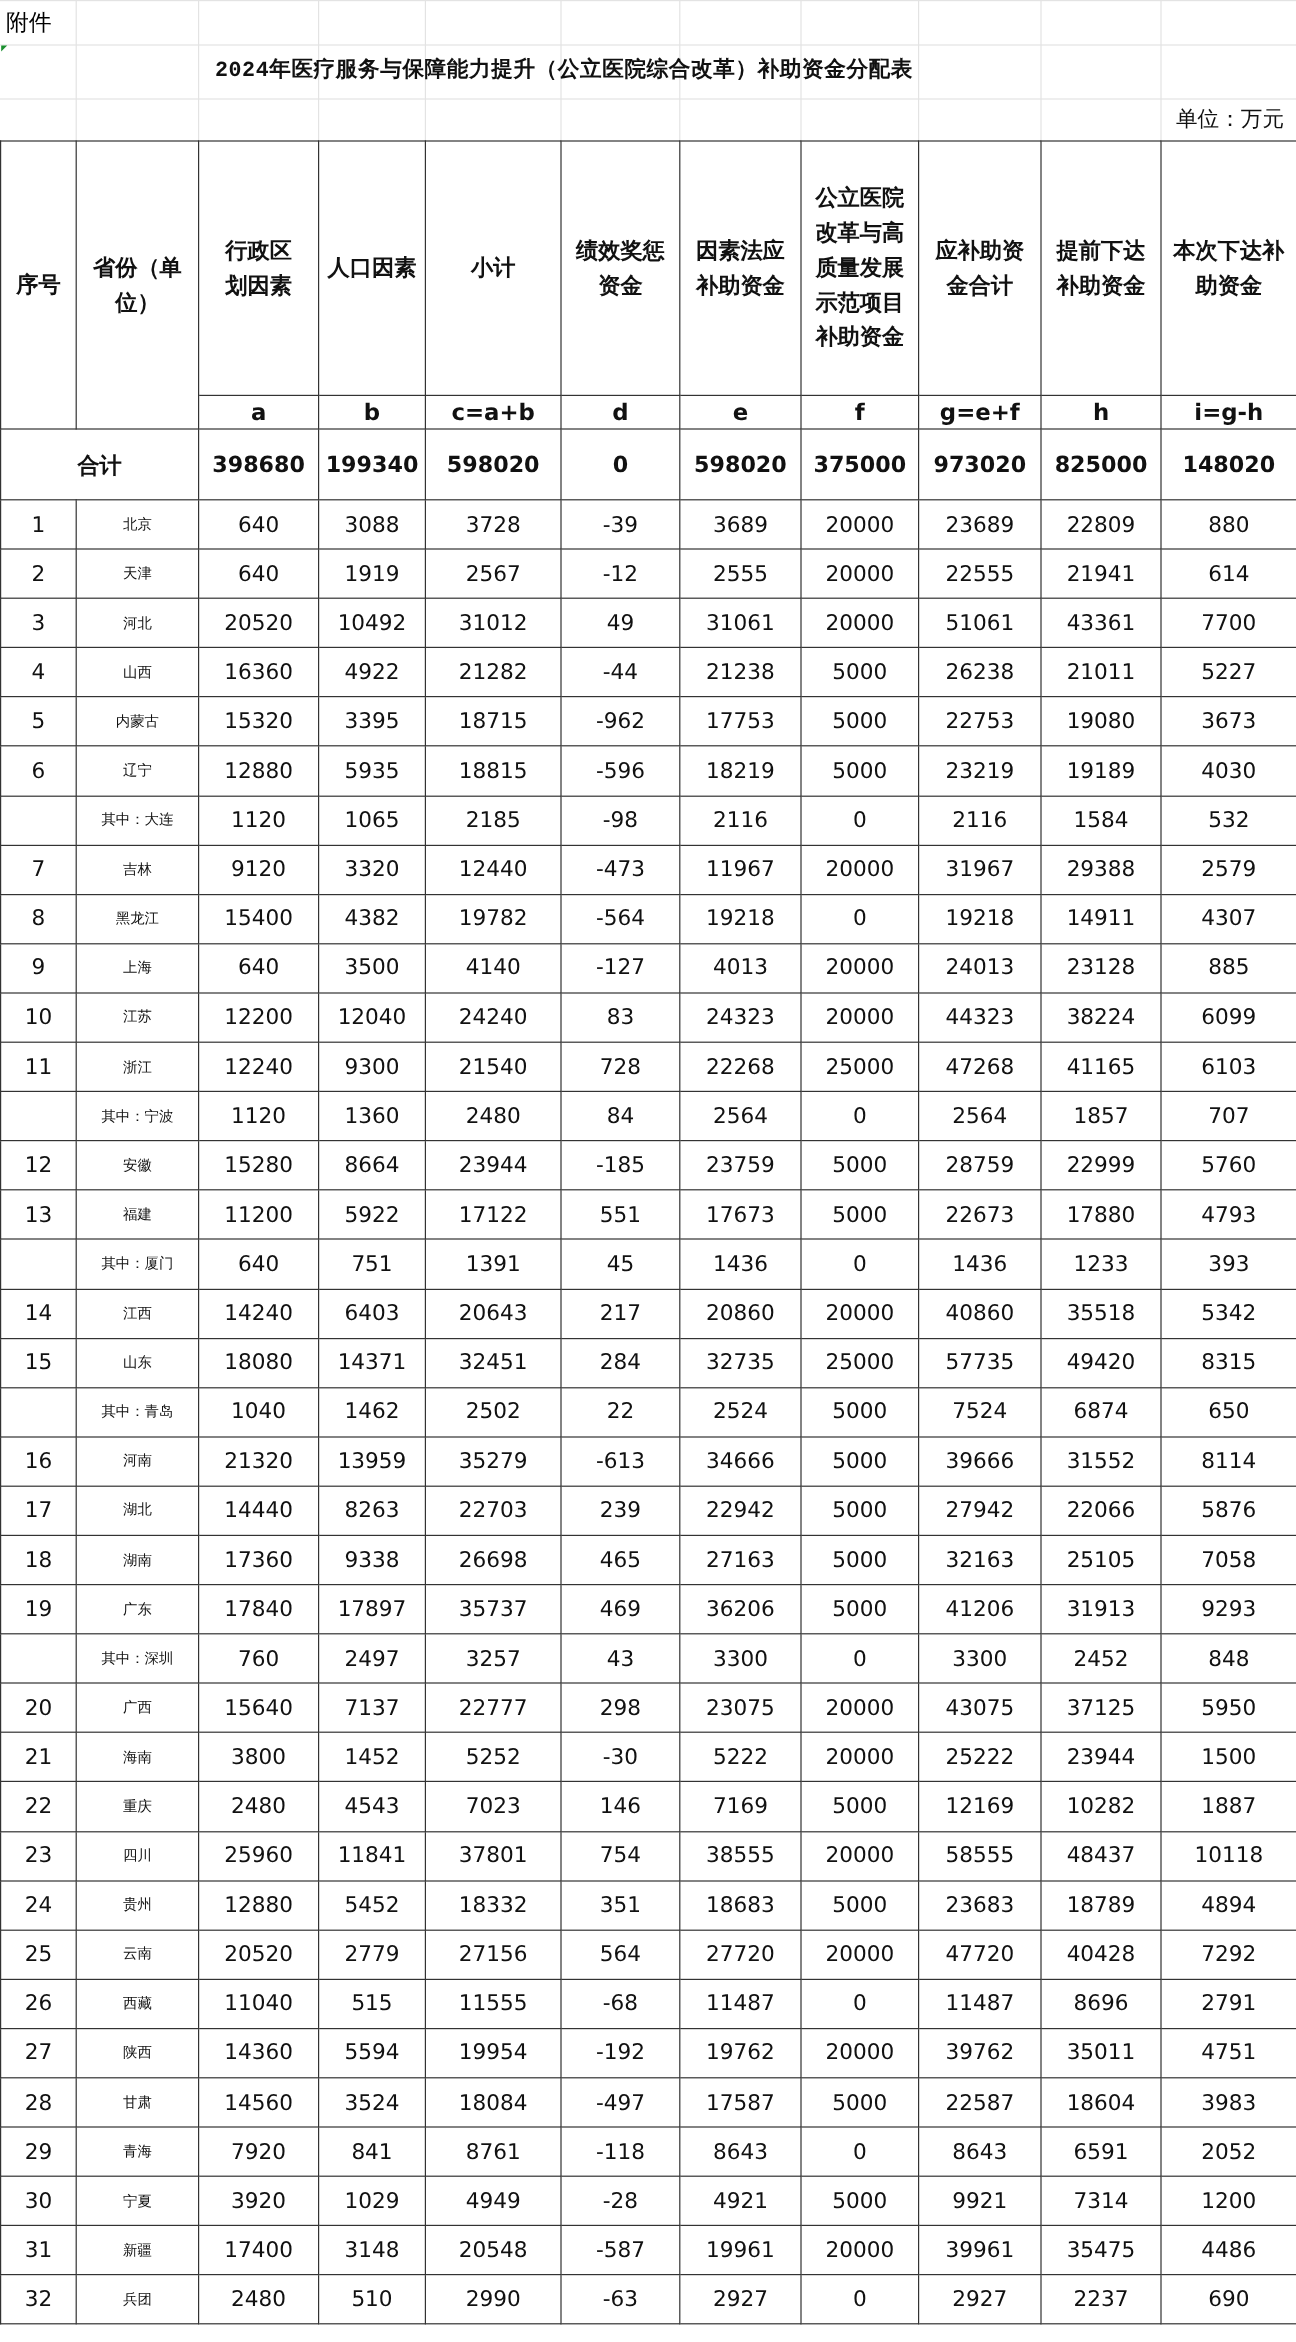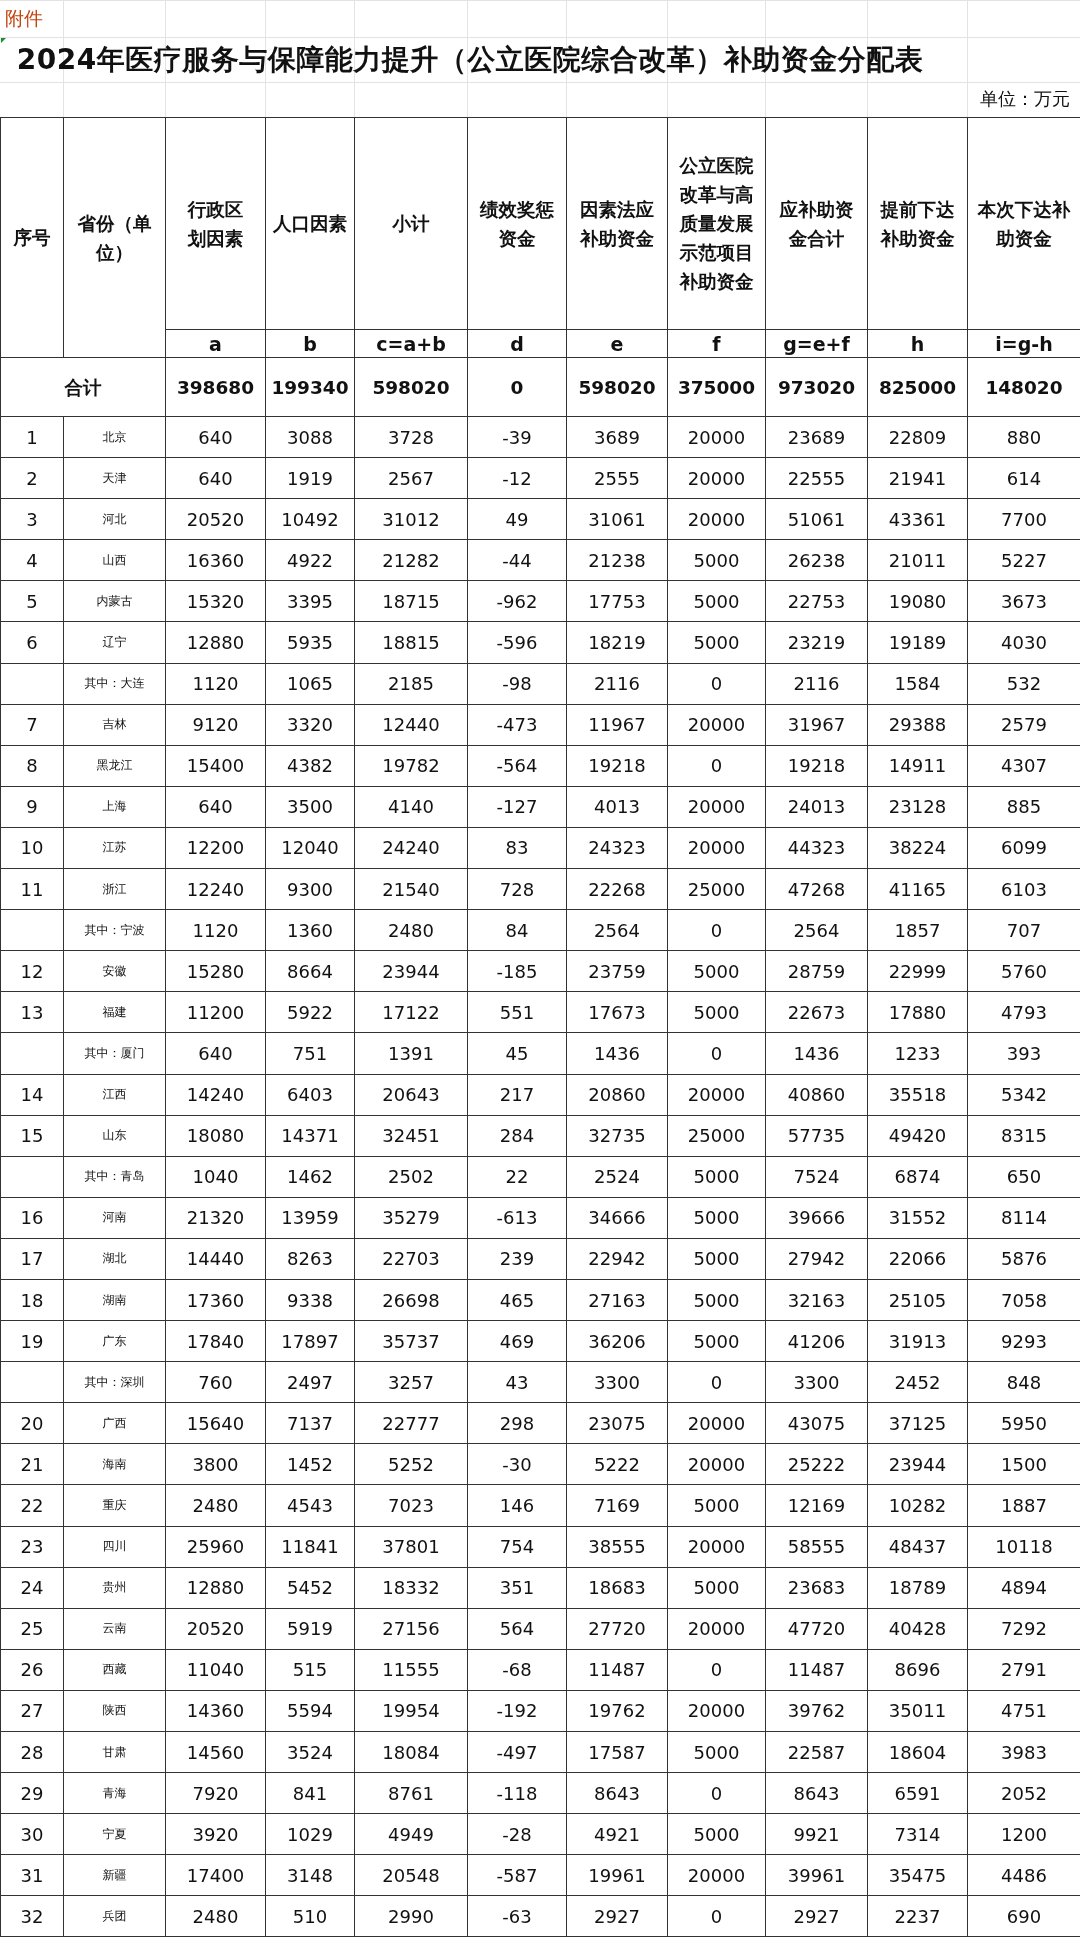--- a/index.html
+++ b/index.html
@@ -1,21 +1,21 @@
 <!DOCTYPE html>
 <html><head>
 <meta charset="utf-8">
 <style>
   html, body { margin:0; padding:0; background:#fff; }
   body { width:1080px; height:1952px; overflow:hidden; font-family:"DejaVu Sans","Liberation Sans",sans-serif; color:#111; position:relative; }
   .gridbg { position:absolute; left:0; top:0; width:1080px; height:117px; }
   .gridbg .vl { position:absolute; top:0; width:1px; height:117px; background:#e3e3e3; }
   .gridbg .hl { position:absolute; left:0; width:1080px; height:1px; background:#e3e3e3; }
-  .annex { position:absolute; left:5px; top:6px; font-size:19px; color:#c2410c; }
-  .title { position:absolute; left:0; top:37px; width:940px; height:45px; text-align:center; font-size:28px; font-weight:bold; line-height:45px; letter-spacing:0.5px; }
+  .annex { position:absolute; left:5px; top:6px; font-size:19px; color:#000000; }
+  .title { position:absolute; left:0; top:37px; width:940px; height:45px; text-align:center; font-size:18px; font-weight:bold; line-height:45px; letter-spacing:0.5px;font-family:Liberation Mono, monospace; }
   .unit { position:absolute; right:10px; top:87px; font-size:18px; }
   .marker { position:absolute; width:0; height:0; border-top:5px solid #1a8f2e; border-right:5px solid transparent; }
   table { position:absolute; left:0; top:117px; border-collapse:collapse; table-layout:fixed; width:1080px; }
   td, th { border:1.2px solid #333; text-align:center; vertical-align:middle; padding:0; font-size:18px; }
   th { font-weight:bold; font-size:18.5px; line-height:29px; }
   .hdr th { height:211px; }
   .letters th { height:27px; font-size:19px; line-height:22px; }
   .total td { height:58px; font-weight:bold; font-size:18.5px; }
   .row td { height:40.1px; }
   .name { white-space:nowrap; font-size:12px; }
@@ -487,21 +487,21 @@
         <td>18683</td>
         <td>5000</td>
         <td>23683</td>
         <td>18789</td>
         <td>4894</td>
       </tr>
       <tr class="row">
         <td>25</td>
         <td class="name">云南</td>
         <td>20520</td>
-        <td>5919</td>
+        <td>2779</td>
         <td>27156</td>
         <td style="padding-left: 0px;">564</td>
         <td>27720</td>
         <td>20000</td>
         <td>47720</td>
         <td>40428</td>
         <td>7292</td>
       </tr>
       <tr class="row">
         <td>26</td>

